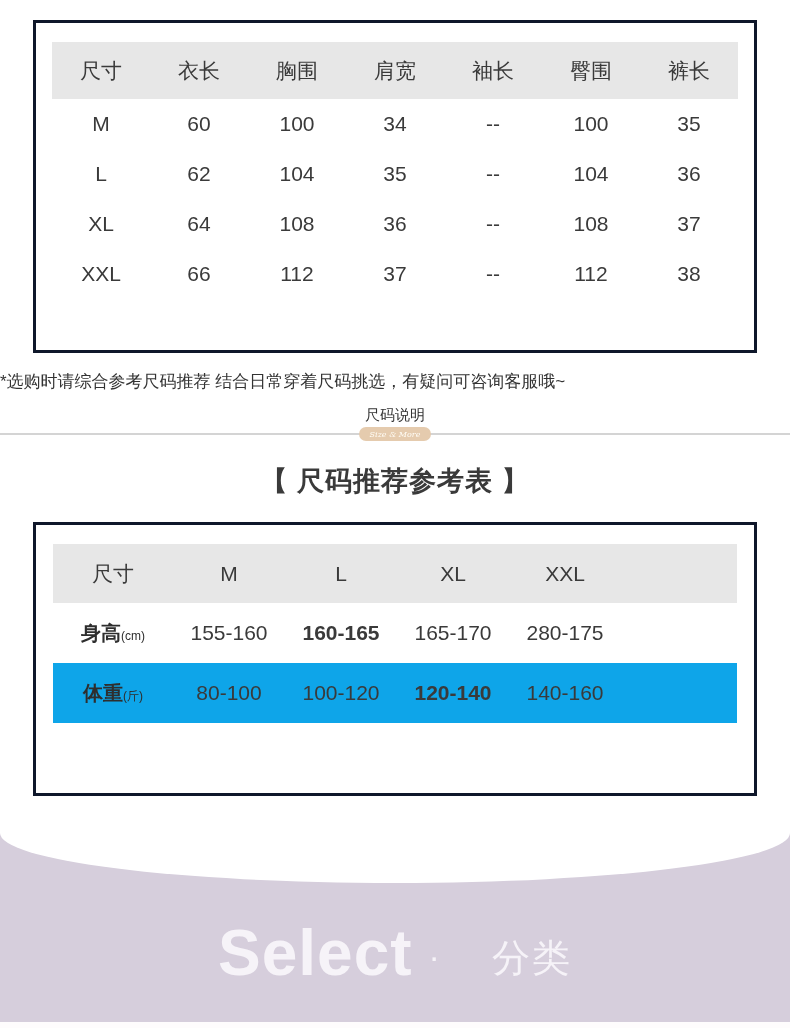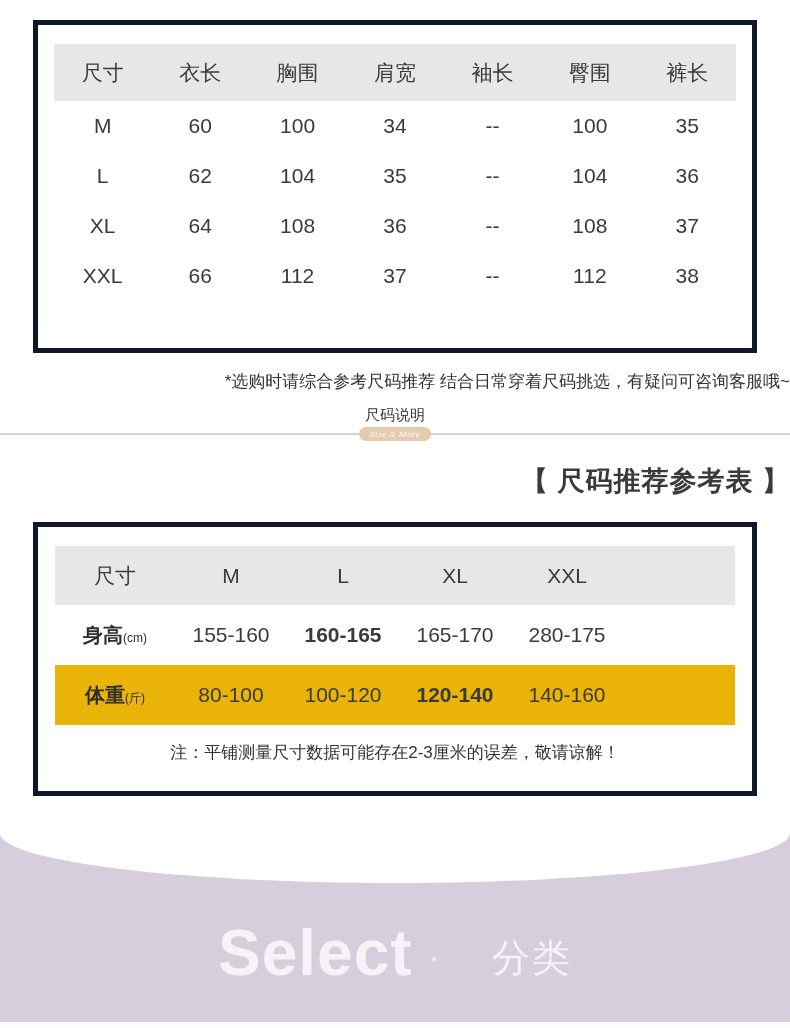--- a/index.html
+++ b/index.html
@@ -4,59 +4,59 @@
 <style>
   html,body { margin:0; padding:0; }
   body {
     width:790px; height:1028px; overflow:hidden;
     background:#ffffff; color:#333333;
     font-family:"Liberation Sans","DejaVu Sans",sans-serif;
     position:relative;
   }
   .box {
     box-sizing:border-box; width:724px; margin-left:33px;
-    border:5px solid #0f172a; background:#ffffff;
+    border:3px solid #0f172a; background:#ffffff;
   }
   #size-box { margin-top:20px; height:333px; }
 
   .t1row {
     display:grid; grid-template-columns:repeat(7,1fr);
     align-items:center; text-align:center;
     height:50px; margin:0 16px;
   }
   .t1head { height:57px; margin-top:19px; background:#e7e7e7; }
   .t1head span { font-size:20px; color:#2e2e2e; }
   .t1row span { font-size:21px; color:#3a3a3a; }
 
-  .note1 { text-align:right; font-size:17px; color:#333; margin-top:17px; }
+  .note1 { text-align:left; font-size:17px; color:#333; margin-top:17px; }
   .sizelabel { text-align:center; font-size:15px; color:#333; margin-top:13px; }
 
   .divider { position:relative; height:15px; margin-top:1px; }
   .divider .line { position:absolute; top:7px; left:0; width:100%; height:2px; background:#d4d4d4; }
   .badge {
     position:absolute; top:1px; left:50%; transform:translateX(-50%);
     width:72px; height:14px; background:#e5cbae; color:#fffdf6;
     font-family:"DejaVu Serif",serif; font-style:italic; font-size:8px;
     display:flex; align-items:center; justify-content:center;border-radius:7px;
   }
 
   .heading {
-    text-align:right; font-size:27px; font-weight:bold;
+    text-align:center; font-size:27px; font-weight:bold;
     color:#3a3a3a; margin-top:22px; letter-spacing:1px;
   }
 
   #recommend-box { margin-top:23px; height:274px; }
   .t2row {
     display:grid; grid-template-columns:120px 112px 112px 112px 112px 1fr;
     align-items:center; text-align:center; margin:0 17px;
     font-size:21px; color:#3a3a3a;
   }
   .t2head { height:59px; margin-top:19px; background:#e7e7e7; }
   .t2r1 { height:60px; }
-  .t2r2 { height:60px; background:#eab308; }
+  .t2r2 { height:60px; background:#0ea5e9; }
   .rl { font-weight:bold; font-size:20px; color:#2e2e2e; }
   .ru { font-size:12px; color:#2e2e2e; }
   .bd { font-weight:bold; }
   .note2 { text-align:center; font-size:17px; color:#333; margin-top:16px; }
 
   .footer { position:relative; height:226px; background:#d6cedc; }
   .curve {
     position:absolute; top:0; left:0; width:100%; height:87px;
     background:#ffffff;
     border-radius:0 0 50% 50% / 0 0 50px 50px;
@@ -149,21 +149,20 @@
     <span></span>
   </div>
   <div class="t2row t2r2">
     <span><span class="rl">体重</span><span class="ru">(斤)</span></span>
     <span>80-100</span>
     <span>100-120</span>
     <span class="bd">120-140</span>
     <span>140-160</span>
     <span></span>
   </div>
-  <div class="note2">注：平铺测量尺寸数据可能存在2-3厘米的误差，敬请谅解！</div>
 </div>
 
 <div class="footer">
   <div class="curve"></div>
   <div class="select-line">
     <span class="sel">Select</span><span class="dot">·</span><span class="cat">分类</span>
   </div>
 </div>
 <div class="bottomstrip"></div>
 

